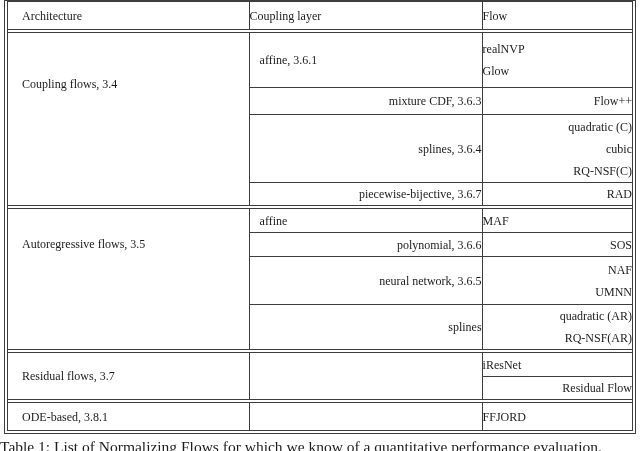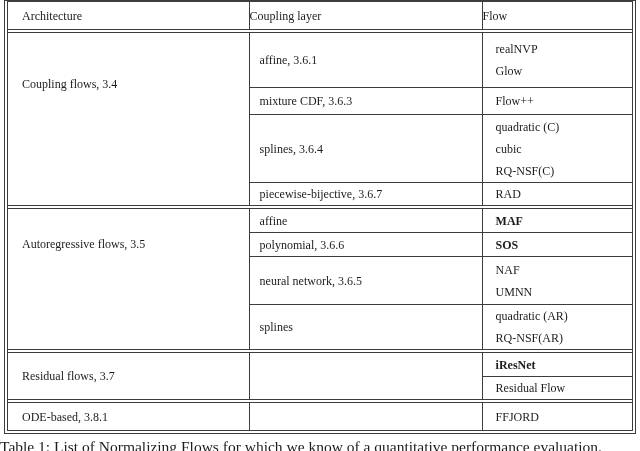--- a/index.html
+++ b/index.html
@@ -42,29 +42,29 @@
     text-align:left;
     line-height:22px;
     overflow:hidden;
   }
   th{border-bottom:4px double var(--line);height:27px;}
   td.coup,th.h-coup{border-left:1px solid var(--line);}
   td.flow,th.h-flow{border-left:1px solid var(--line);}
   .arch{padding-left:14px;}
   th.h-arch{padding-left:14px;}
   .coup{padding-left:10px;}
-  .flow{padding-left:13px;}
-  tr.sep td{border-top:1px solid var(--line);}
+  .flow{padding-left:0;}
+  tr.sep td{border-top:1px solid var(--line);text-align:right;}
   tr.gsep td{border-top:4px double var(--line);}
   
   tr.rh54 td.flow{height:54px;}
   tr.rh26 td.flow{height:26px;}
   tr.rh67 td.flow{height:67px;margin-top:8px;}
   tr.rh22a td.flow{height:22px;}
-  tr.rh23 td.flow{height:23px;font-weight:bold;}
+  tr.rh23 td.flow{height:23px;}
   tr.rh47 td.flow{height:47px;}
   tr.rh43 td.flow{height:43px;}
   tr.rh21 td.flow{height:21px;}
   tr.rh27 td.flow{height:27px;}
   
   td.arch-g1{vertical-align:top;padding-top:40px;}
   td.arch-g2{vertical-align:top;padding-top:24px;}
   .flow-line{white-space:nowrap;}
   .caption{
     position:absolute;

